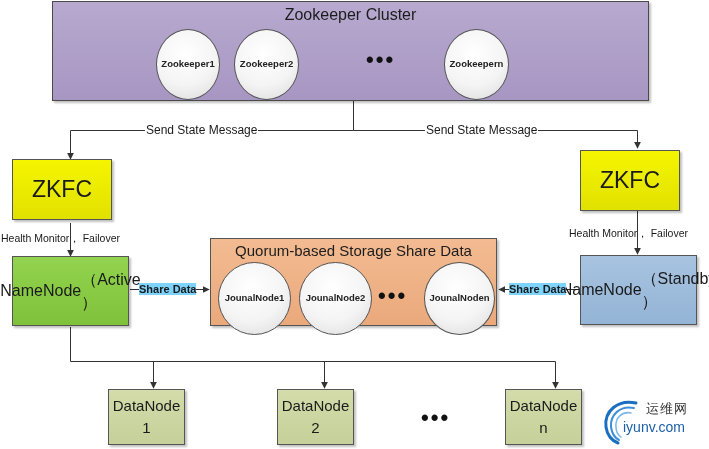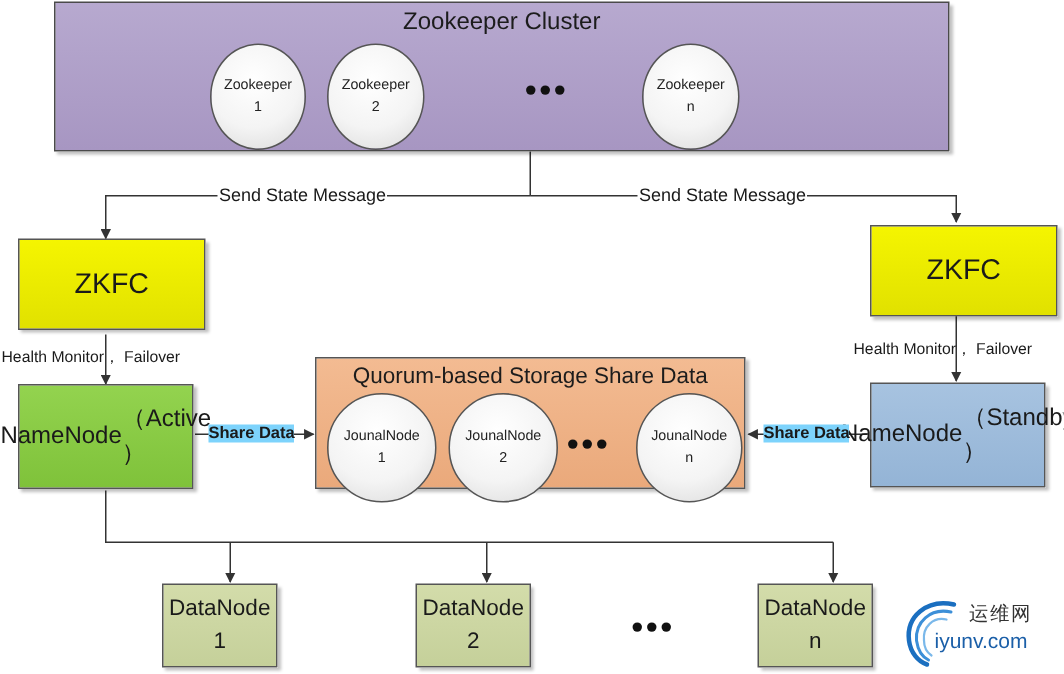--- a/index.html
+++ b/index.html
@@ -1,34 +1,34 @@
 <!DOCTYPE html>
 <html><head>
 <meta charset="utf-8">
 <style>
   html, body { margin: 0; padding: 0; background: #ffffff; }
   body { width: 709px; height: 449px; position: relative; overflow: hidden;
          font-family: "Liberation Sans", "DejaVu Sans", sans-serif; color: #1a1a1a; }
   .abs { position: absolute; box-sizing: border-box; }
   svg.wires { position: absolute; left: 0; top: 0; width: 709px; height: 449px; }
 
-  .cluster { left: 36px; top: 1px; width: 597px; height: 100px;
+  .cluster { left: 52px; top: 1px; width: 597px; height: 100px;
              background: linear-gradient(#b7a9cf, #a796c2); border: 1px solid #4a4a4a;
              box-shadow: 2px 2px 2px rgba(0,0,0,0.25); }
   .cluster-title { position: absolute; left: 0; right: 0; top: 4px; text-align: center;
                    font-size: 16px; color: #1c1c1c; }
   .circle { position: absolute; border-radius: 50%; border: 1px solid #555;
             background: radial-gradient(circle at 45% 35%, #ffffff 0%, #f4f4f4 55%, #d9d9d9 100%);
-            display: flex; flex-direction: column; align-items: center; justify-content: center;
-            font-size: 9.5px; font-weight: normal; line-height: 1.55; text-align: center; color: #222; }
+            display: flex; align-items: center; justify-content: center;
+            font-size: 9.5px; font-weight: bold; line-height: 1.55; text-align: center; color: #222; }
   .dots { position: absolute; font-size: 22px; font-weight: bold; letter-spacing: 2px; color: #111; line-height: 1; }
 
-  .zkfc { width: 125px; height: 61px; background: linear-gradient(#f5f500, #e1e100);
+  .zkfc { width: 100px; height: 61px; background: linear-gradient(#f5f500, #e1e100);
           border: 1px solid #555; box-shadow: 2px 2px 2px rgba(0,0,0,0.25);
-          display: flex; align-items: center; justify-content: center; font-size: 19px; }
+          display: flex; align-items: center; justify-content: center; font-size: 23px; }
   .nn { width: 117px; height: 70px; border: 1px solid #555; box-shadow: 2px 2px 2px rgba(0,0,0,0.25);
         display: flex; flex-direction: row; align-items: center; justify-content: center;
         font-size: 16px; line-height: 1.45; }
   .nn-active { background: linear-gradient(#93d34f, #7fc23a); }
   .nn-standby { background: linear-gradient(#a7c3e0, #94b4d6); }
 
   .storage { left: 210px; top: 238px; width: 287px; height: 88px;
              background: linear-gradient(#f3bb92, #eaa97b); border: 1px solid #555;
              box-shadow: 2px 2px 2px rgba(0,0,0,0.25); }
   .storage-title { position: absolute; left: 0; right: 0; top: 3px; text-align: center; font-size: 15px; color: #1c1c1c; }

